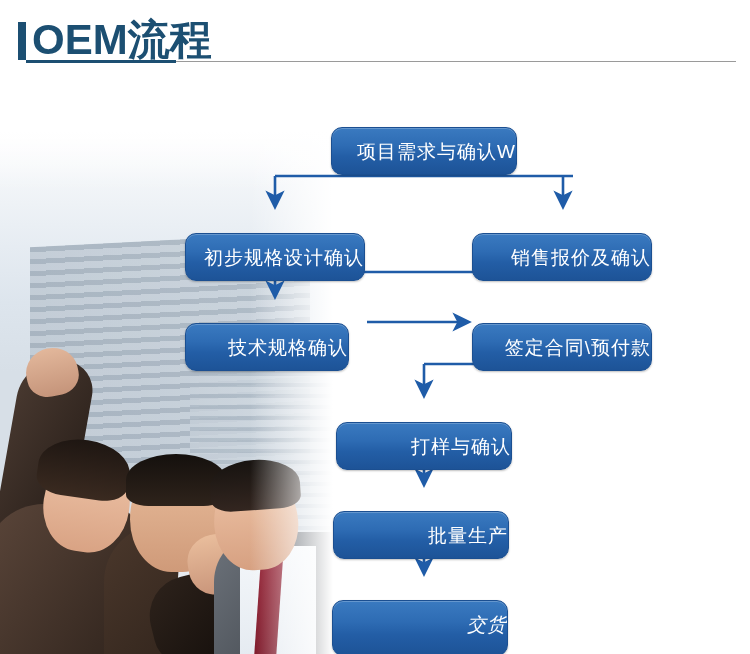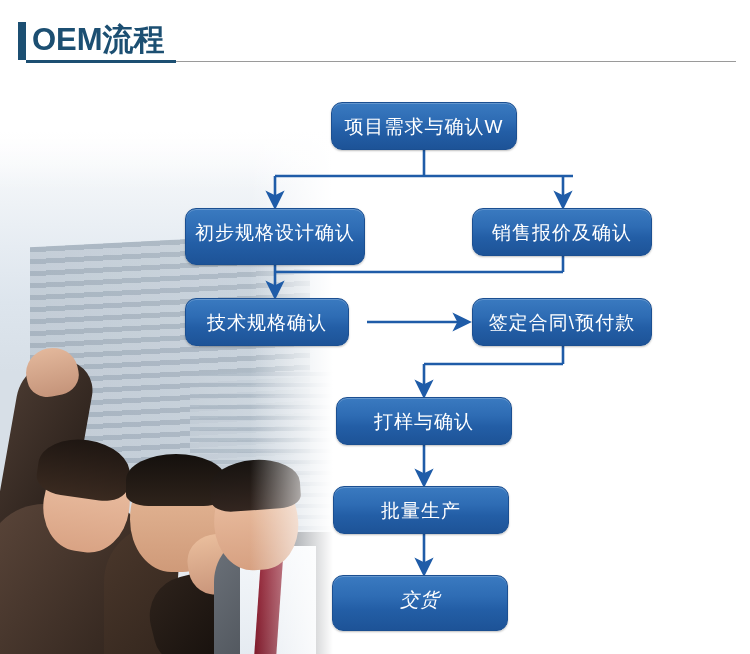--- a/index.html
+++ b/index.html
@@ -28,21 +28,21 @@
   }
   #title-bar-mark {
     position: absolute;
     left: 18px; top: 22px;
     width: 8px; height: 38px;
     background: #1c4f72;
   }
   #page-title {
     position: absolute;
     left: 32px; top: 20px;
-    font-size: 31px;
+    font-size: 42px;
     font-weight: bold;
     color: #1c4f72;
     letter-spacing: 0px;
     line-height: 40px;
     white-space: nowrap;
   }
   #title-rule-dark {
     position: absolute;
     left: 26px; top: 60px;
     width: 150px; height: 3px;
@@ -258,28 +258,29 @@
     position: absolute;
     z-index: 30;
     box-sizing: border-box;
     border-radius: 11px;
     background: linear-gradient(to bottom, #3a7ac0 0%, #2e6cb4 38%, #235ea6 62%, #1d5397 100%);
     border: 1px solid #1b4f91;
     box-shadow: 0 1px 2px rgba(0,0,0,.25), inset 0 1px 0 rgba(255,255,255,.22);
     color: #ffffff;
     font-size: 19px;
     line-height: 48px;
-    text-align: center;
+    text-align: right;
     white-space: nowrap;
     overflow: hidden;
     letter-spacing: 1px;
+    margin-top: 25px;
   }
 
   #node-requirement { left: 331px; top: 102px; width: 186px; height: 48px; }
-  #node-spec-design { left: 185px; top: 208px; width: 180px; height: 57px; }
+  #node-spec-design { left: 185px; top: 208px; width: 180px; height: 48px; }
   #node-quote       { left: 472px; top: 208px; width: 180px; height: 48px; }
   #node-tech-spec   { left: 185px; top: 298px; width: 164px; height: 48px; }
   #node-contract    { left: 472px; top: 298px; width: 180px; height: 48px; }
   #node-sample      { left: 336px; top: 397px; width: 176px; height: 48px; }
   #node-mass        { left: 333px; top: 486px; width: 176px; height: 48px; }
   #node-delivery    { left: 332px; top: 575px; width: 176px; height: 56px; font-style: italic; }
 </style>
 </head>
 <body>
 

